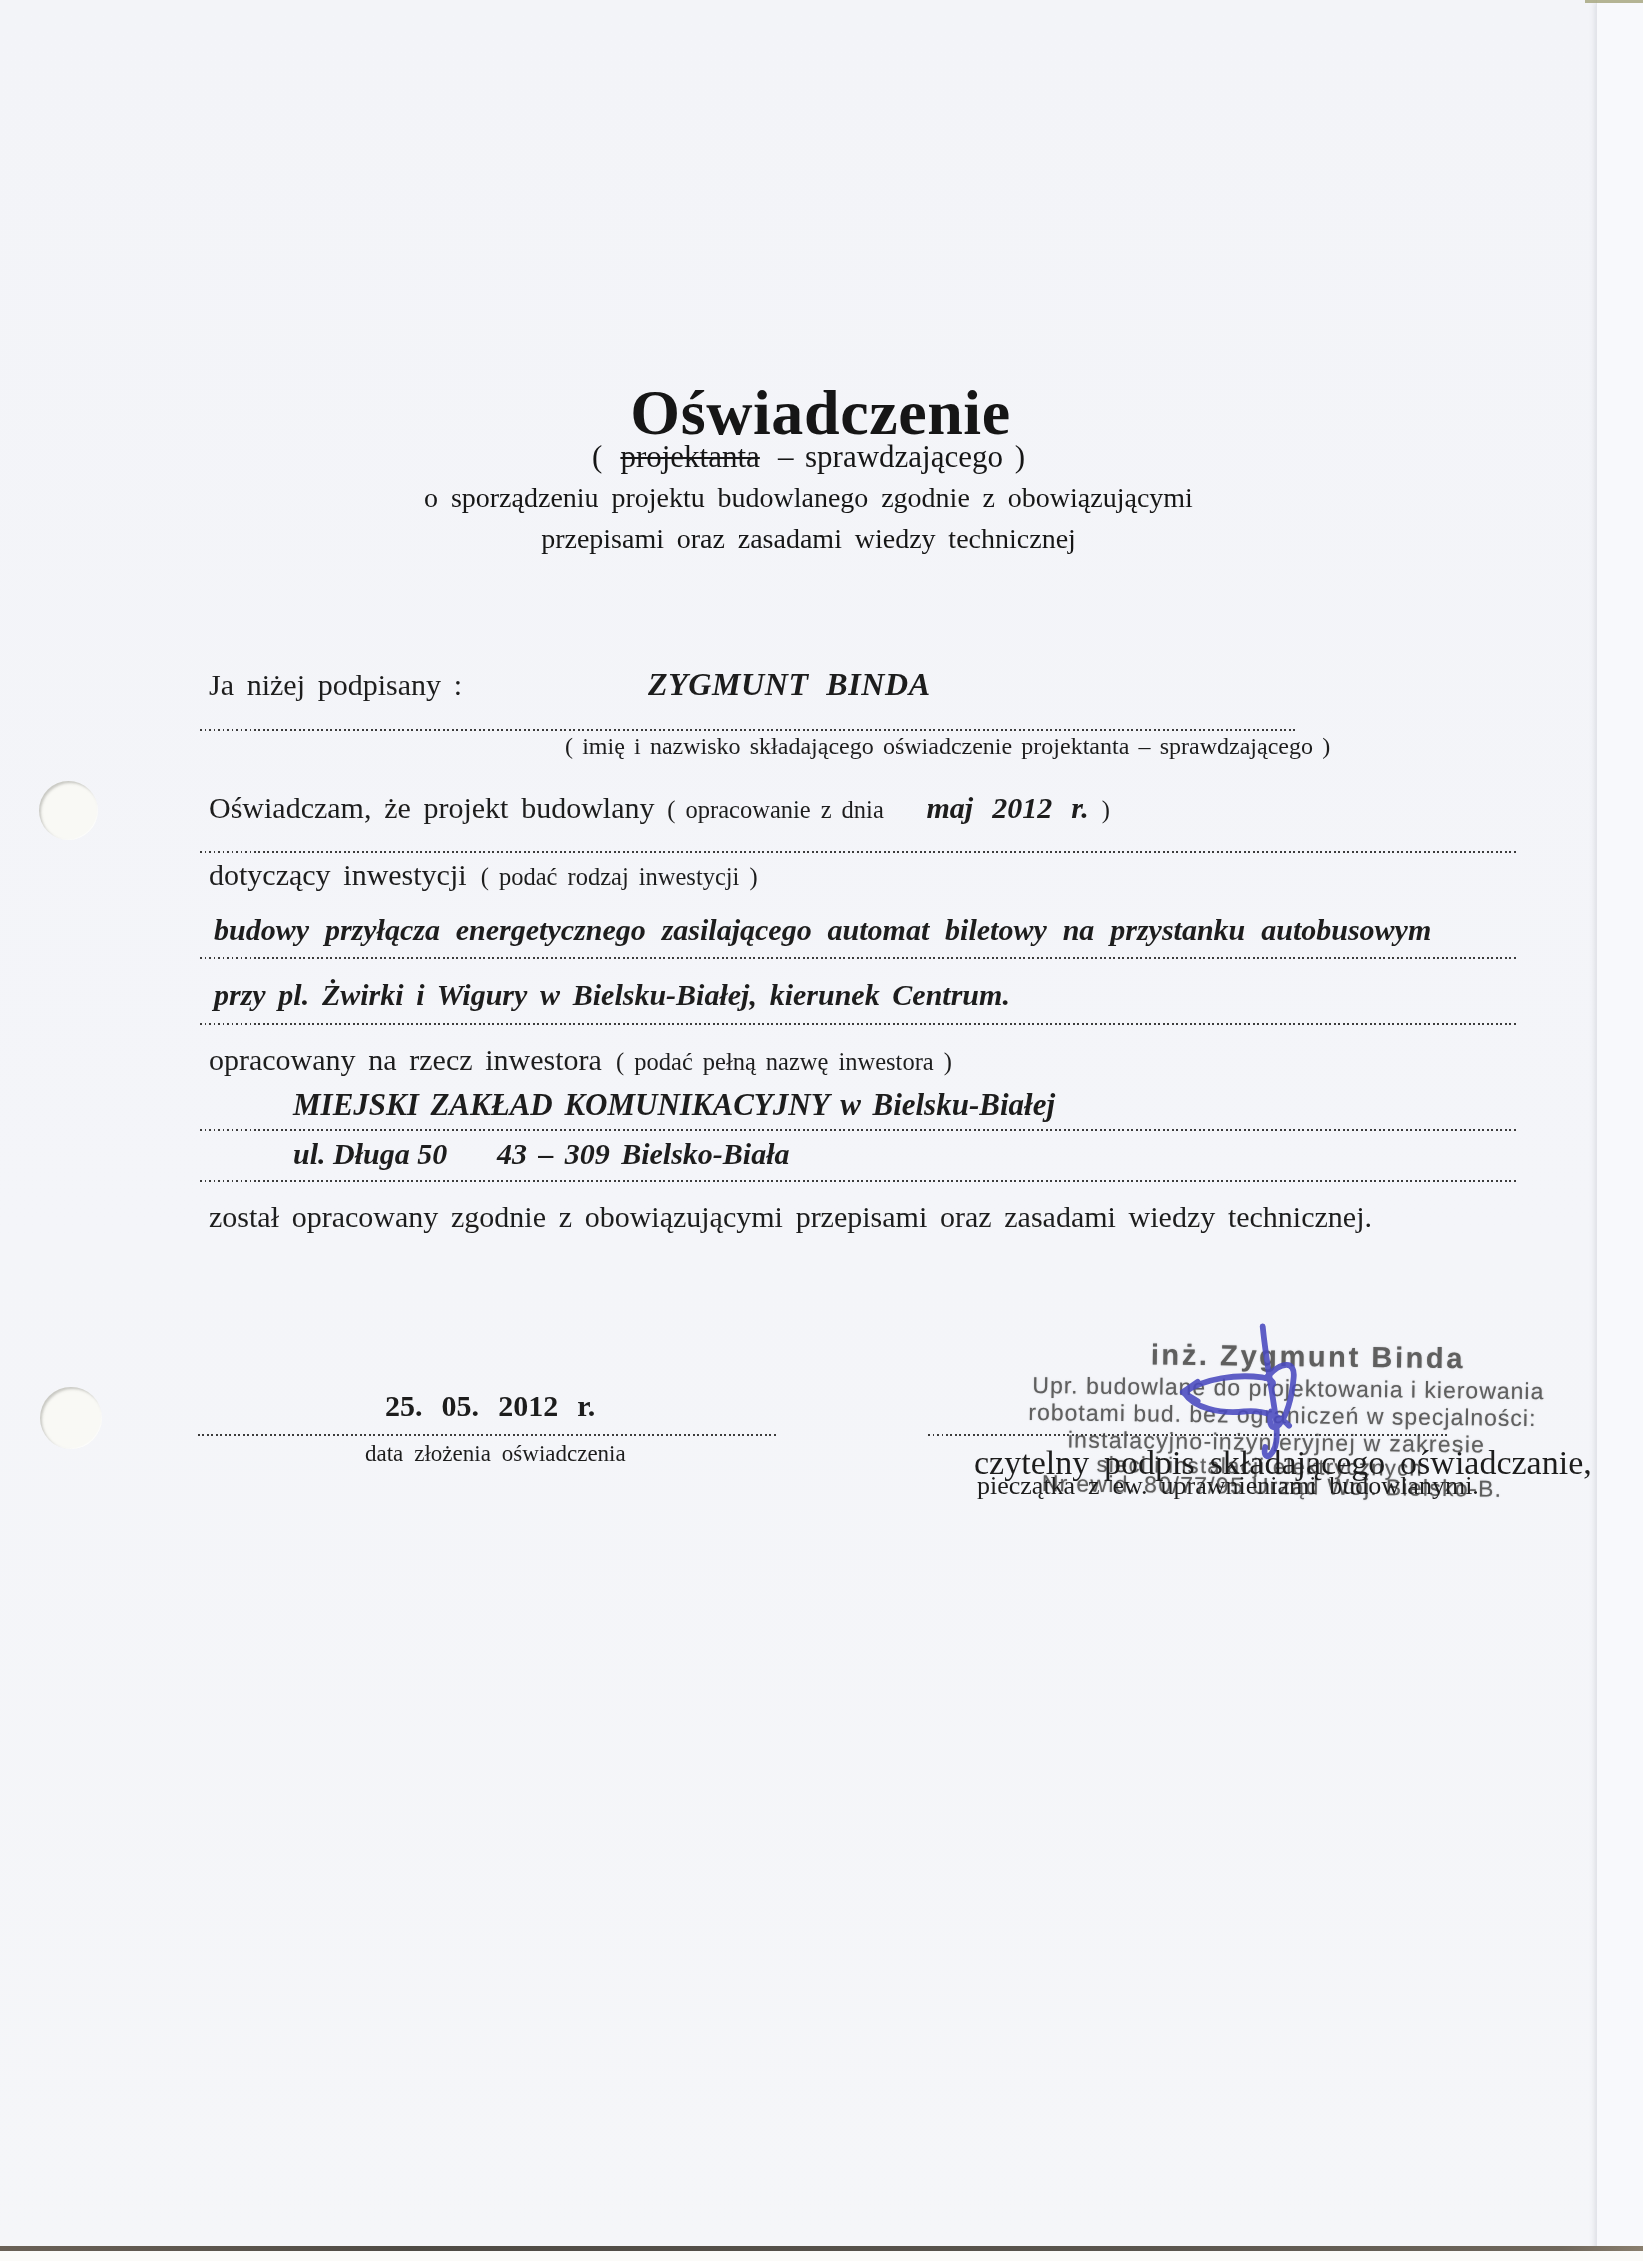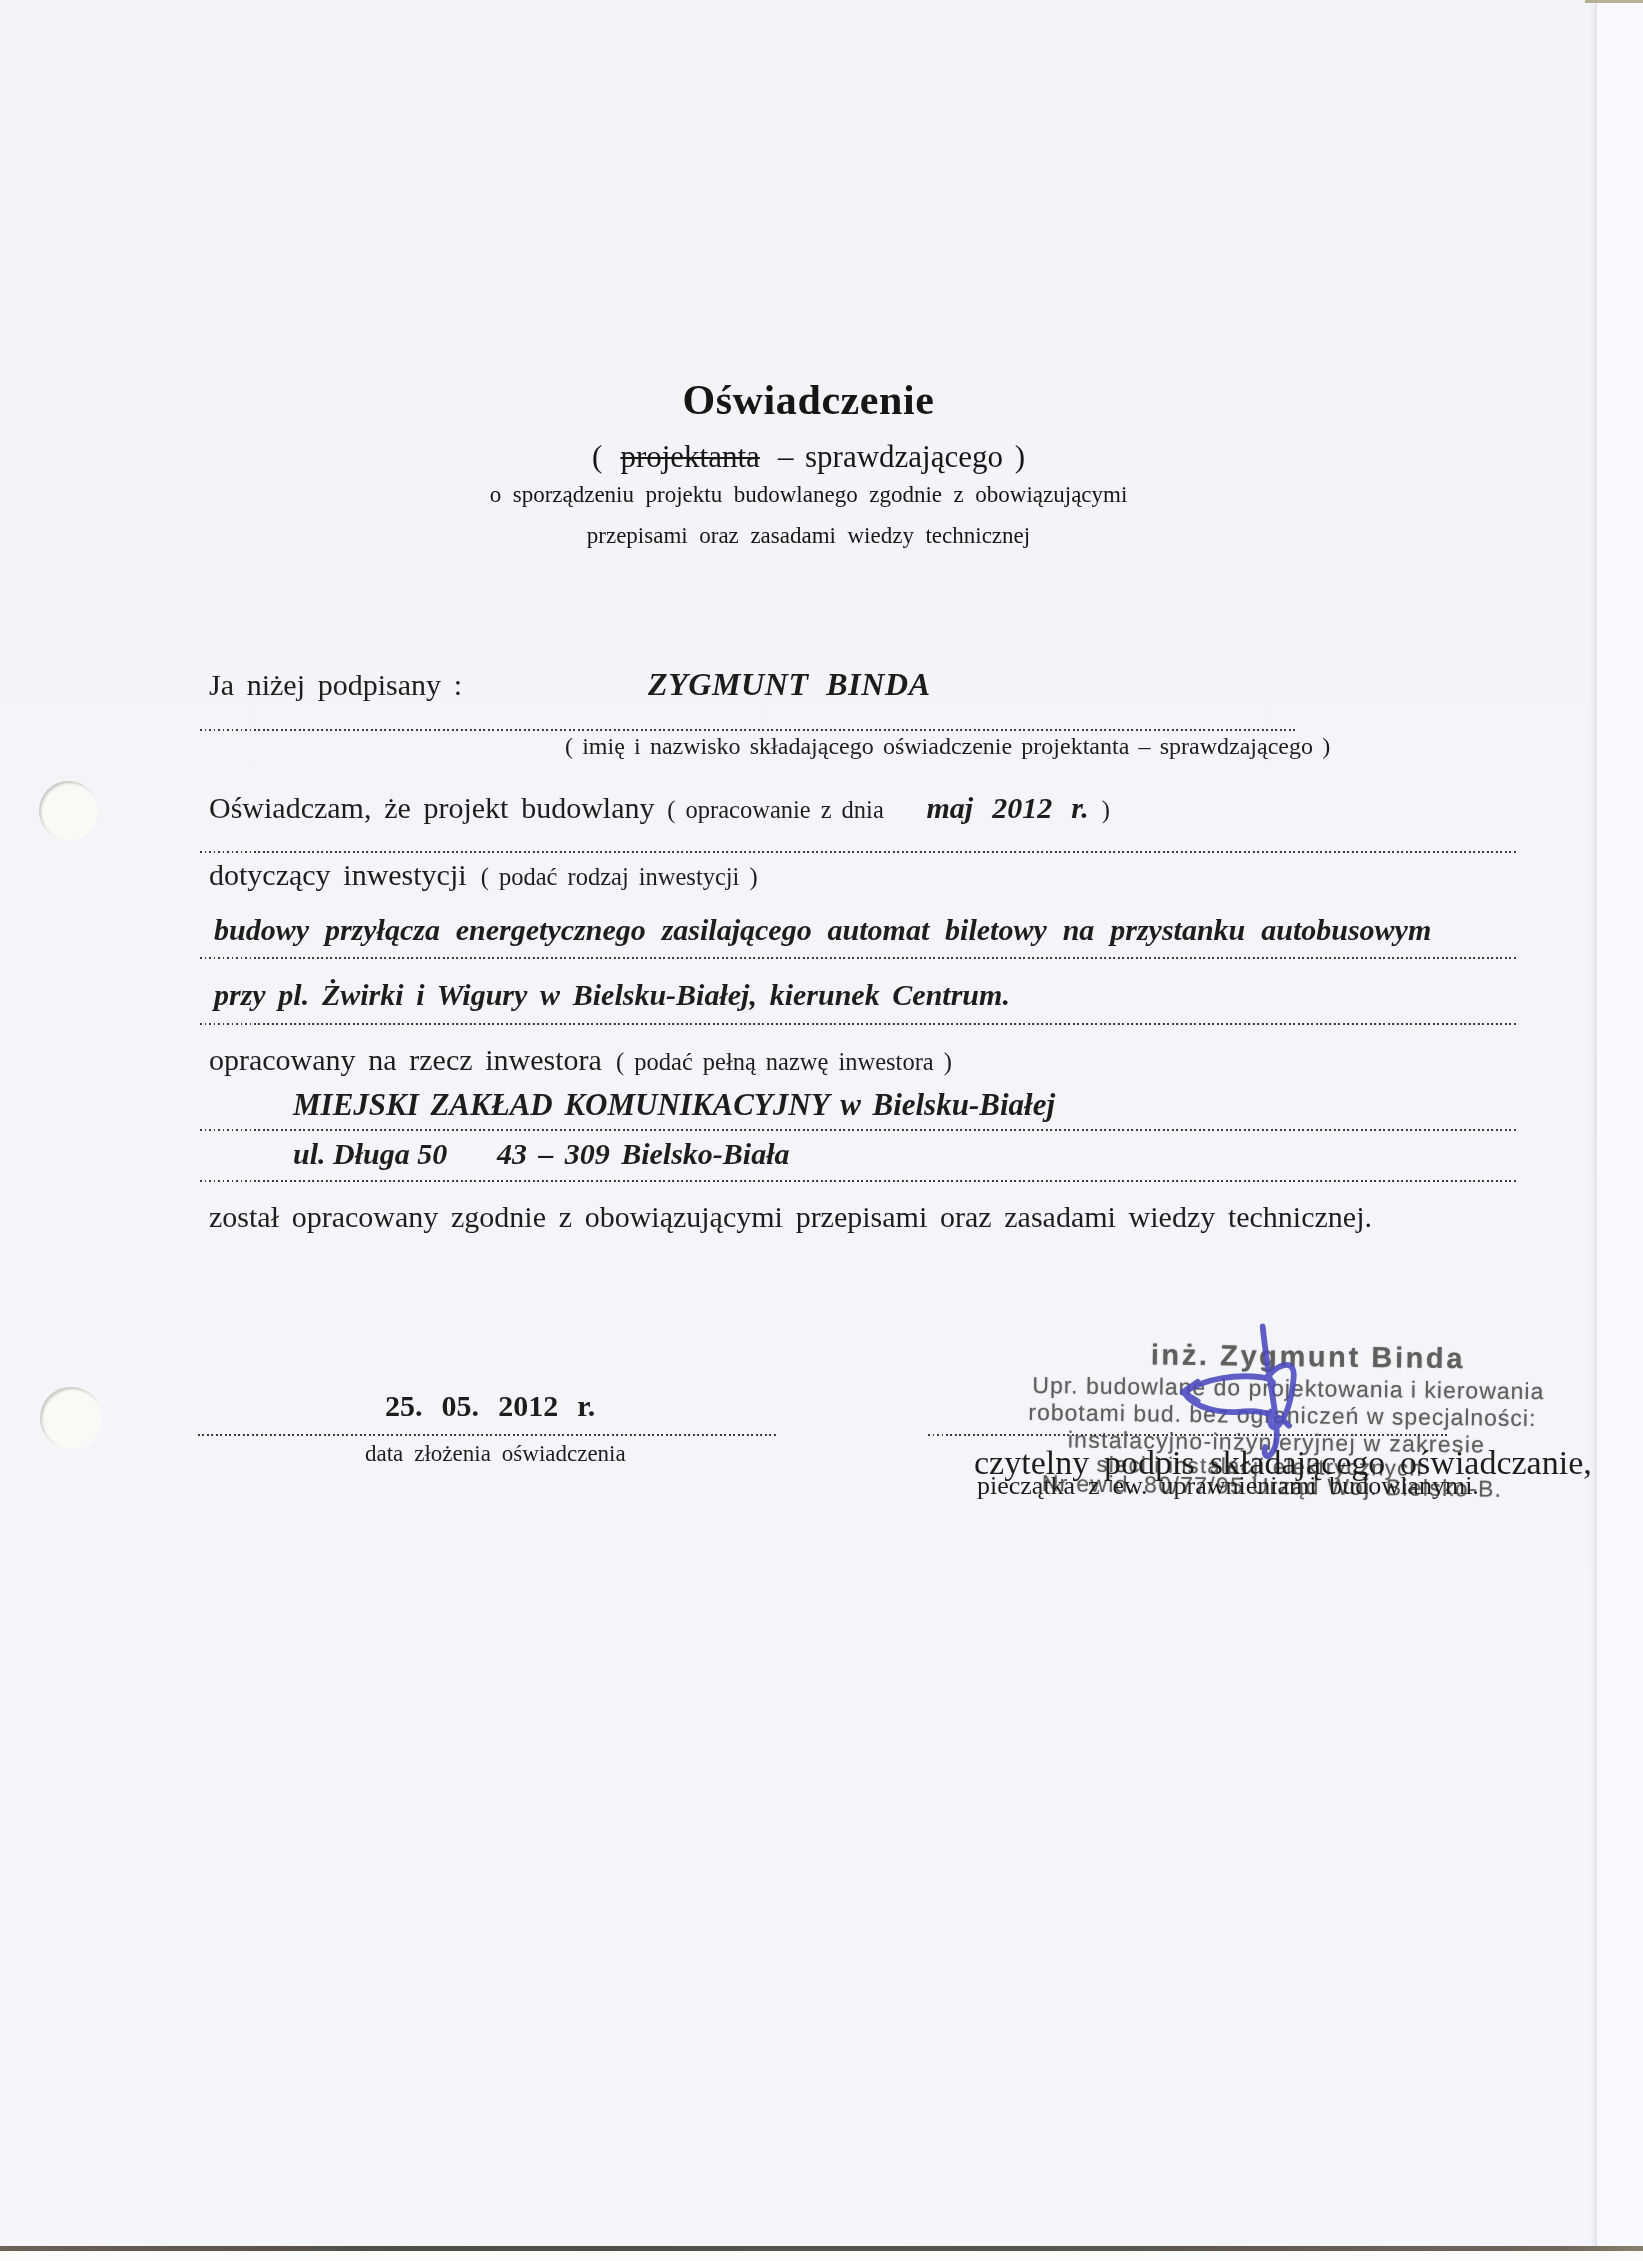--- a/index.html
+++ b/index.html
@@ -33,24 +33,24 @@
   }
   .hole.h1{left:39px;top:781px;width:59px;height:59px;}
   .hole.h2{left:40px;top:1387px;width:62px;height:62px;}
 
   .row{position:absolute;white-space:nowrap;color:#1d1d1d;line-height:1;}
   .lead{font-size:30px;word-spacing:5.2px;}
   .paren{font-size:24.5px;word-spacing:3.9px;}
   .bi{font-weight:bold;font-style:italic;}
   .center-block{position:absolute;left:0;width:1617px;text-align:center;color:#161616;}
 
-  .title{font-size:42px;font-weight:bold;letter-spacing:0.6px;}
+  .title{font-size:64px;font-weight:bold;letter-spacing:0.6px;padding-left:12px;}
   .subtitle{font-size:31px;word-spacing:3.9px;}
   .struck{text-decoration:line-through;text-decoration-thickness:1.9px;}
-  .intro{font-size:23px;word-spacing:5.8px;}
+  .intro{font-size:28px;word-spacing:5.8px;}
 
   .dotted{
     position:absolute;height:1.9px;
     background:repeating-linear-gradient(90deg,#3c3c3c 0 1.9px,transparent 1.9px 4.5px);
   }
 
   .stamp{
     position:absolute;left:1018px;top:1335px;width:522px;height:174px;
     transform:rotate(0.7deg);
     font-family:"Liberation Sans", sans-serif;

